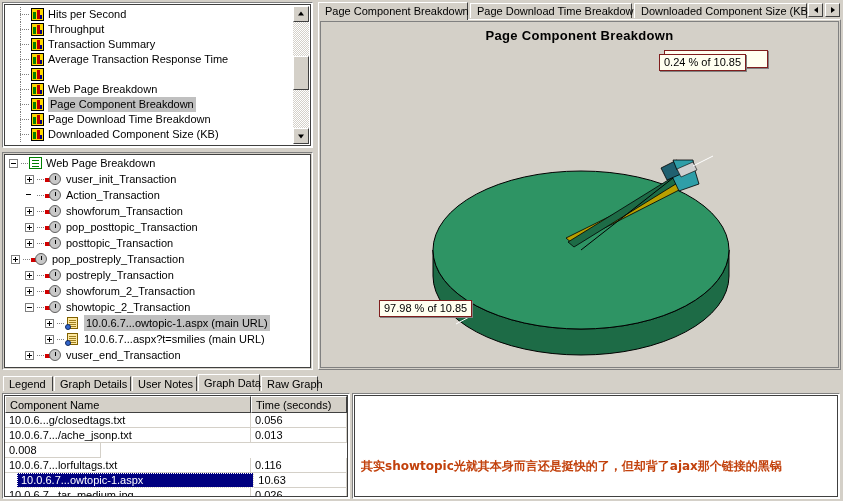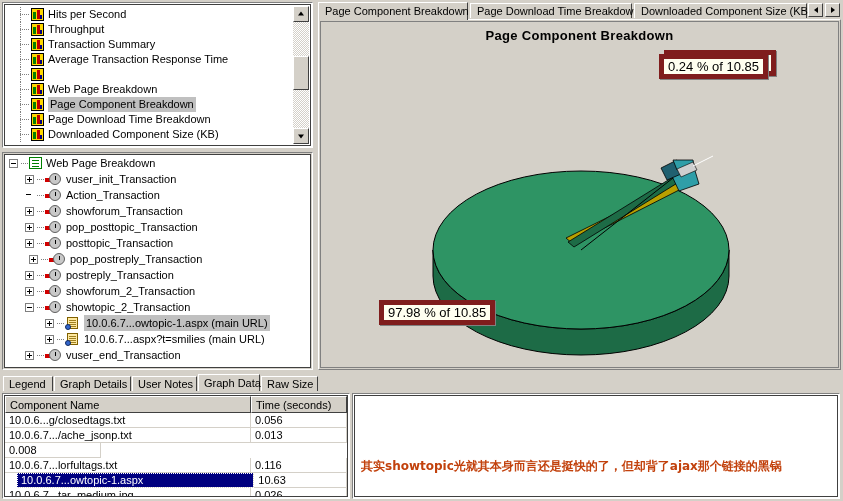--- a/index.html
+++ b/index.html
@@ -125,22 +125,22 @@
     border-right:1px solid #808080;border-bottom:1px solid #808080;
     background:#d4d0c8;overflow:hidden;
   }
   .chart-inner{position:absolute;left:1px;top:1px;right:1px;bottom:1px;
      border:1px solid #808080;background:#d4d0c8;overflow:hidden;}
   .chart-title{text-align:center;font-size:13px;font-weight:bold;margin-top:6px;letter-spacing:.3px;}
 
   
   .pie-wrap{position:absolute;left:0;top:26px;width:519px;height:320px;}
   .callout{
-    position:absolute;background:#fffff0;border:5px solid #7f1d1d;
-    font-size:13px;padding:1px 4px;white-space:nowrap;line-height:13px;
+    position:absolute;background:#fffff0;border:1px solid #7f1d1d;
+    font-size:11px;padding:1px 4px;white-space:nowrap;line-height:13px;
     box-shadow:1px 1px 0 #808080;
   }
   .callout.behind{background:#fffff0;}
 
   
   #bottom{position:absolute;left:0;top:374px;width:843px;height:127px;background:#d4d0c8;}
   .btabs{position:absolute;left:3px;top:0px;height:17px;}
   .btab{
     position:absolute;top:2px;height:15px;line-height:14px;padding:0 5px;box-sizing:border-box;
     background:#d4d0c8;font-size:11px;white-space:nowrap;
@@ -320,21 +320,21 @@
       <div class="t-row" style="padding-left:20px;">
         <span class="exp plus"></span>
         <span class="hline"></span>
         <span class="ico-clock">
             <span class="arrow"></span>
             <span class="arrowh"></span>
             <span class="cl"></span>
           </span>
         <span class="lbl">posttopic_Transaction</span>
       </div>
-      <div class="t-row" style="padding-left:24px;">
+      <div class="t-row" style="padding-left:6px;">
         <span class="exp plus"></span>
         <span class="hline"></span>
         <span class="ico-clock">
             <span class="arrow"></span>
             <span class="arrowh"></span>
             <span class="cl"></span>
           </span>
         <span class="lbl">pop_postreply_Transaction</span>
       </div>
       <div class="t-row" style="padding-left:20px;">
@@ -475,21 +475,21 @@
       <div class="btab" style="left:51px;width:77px;">
         <span>Graph Details</span>
       </div>
       <div class="btab" style="left:129px;width:65px;">
         <span>User Notes</span>
       </div>
       <div class="btab active" style="left:195px;width:62px;">
         <span>Graph Data</span>
       </div>
       <div class="btab" style="left:258px;width:57px;">
-        <span>Raw Size</span>
+        <span>Raw Graph</span>
       </div>
     </div>
 
     <div class="grid">
       <div class="grid-in">
         <div class="ghead">
           <div class="gh c1">Component Name</div>
           <div class="gh c2">Time (seconds)</div>
         </div>
         <div class="grow">

